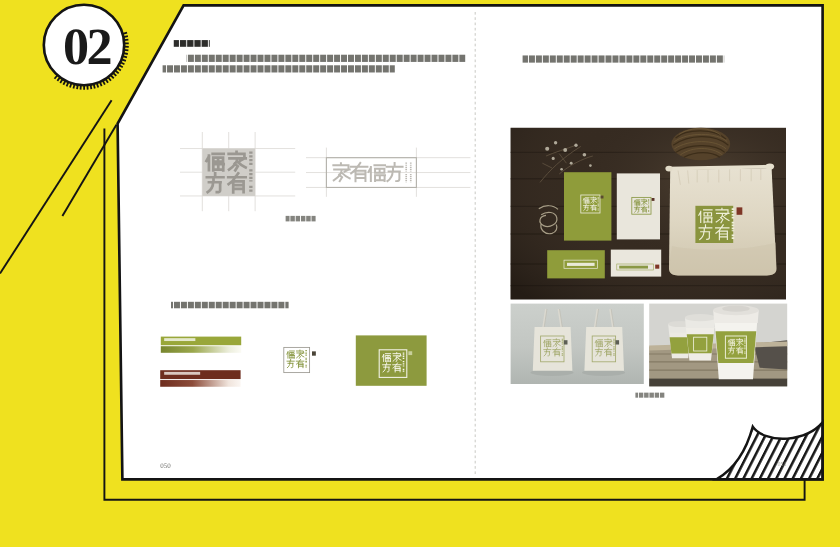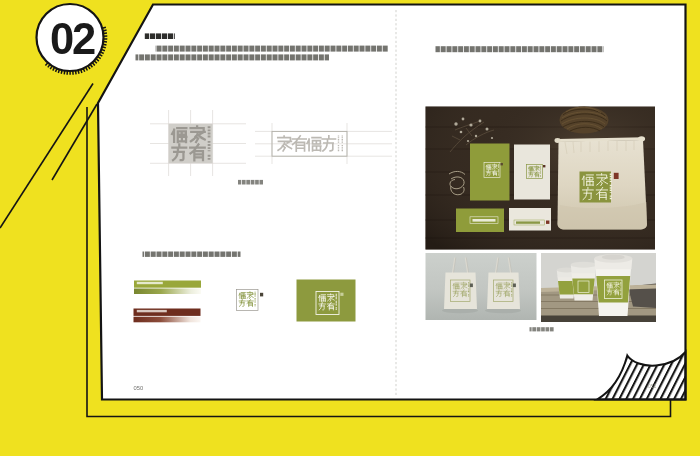--- a/index.html
+++ b/index.html
@@ -1,16 +1,16 @@
 <!DOCTYPE html>
 <html><head>
 <meta charset="utf-8">
 <style>
   html,body{margin:0;padding:0}
-  .stage{position:relative;width:700px;height:456px;overflow:hidden;background:#EFE11F;font-family:Liberation Sans, sans-serif}
+  .stage{position:relative;width:700px;height:456px;overflow:hidden;background:#EFE11F;font-family:Liberation Serif, serif}
 </style>
 </head>
 <body>
 <div class="stage">
 <svg width="700" height="456" viewBox="0 0 700 456">
 <defs>
   <pattern id="hatch" width="6.1" height="6.1" patternUnits="userSpaceOnUse" patternTransform="rotate(27)">
     <rect x="0" y="0" width="2.1" height="6.1" fill="#161616"></rect>
   </pattern>
   <pattern id="ptTitle" width="6" height="6" patternUnits="userSpaceOnUse">

